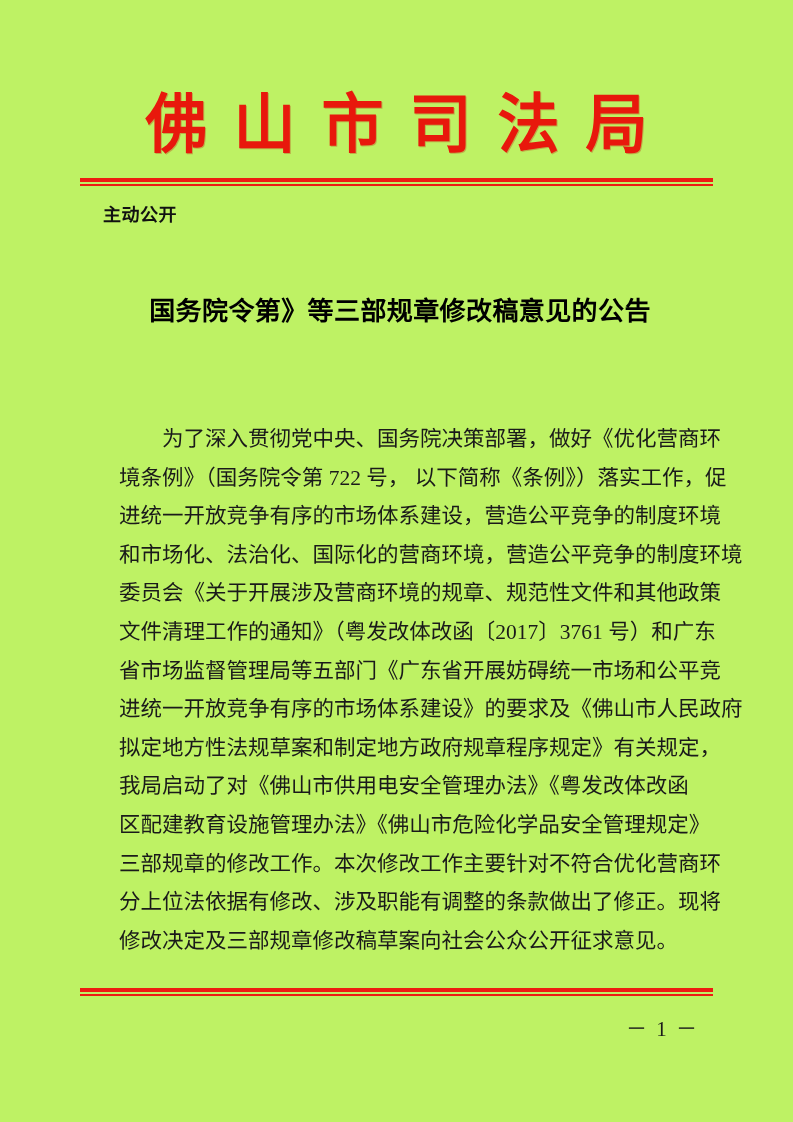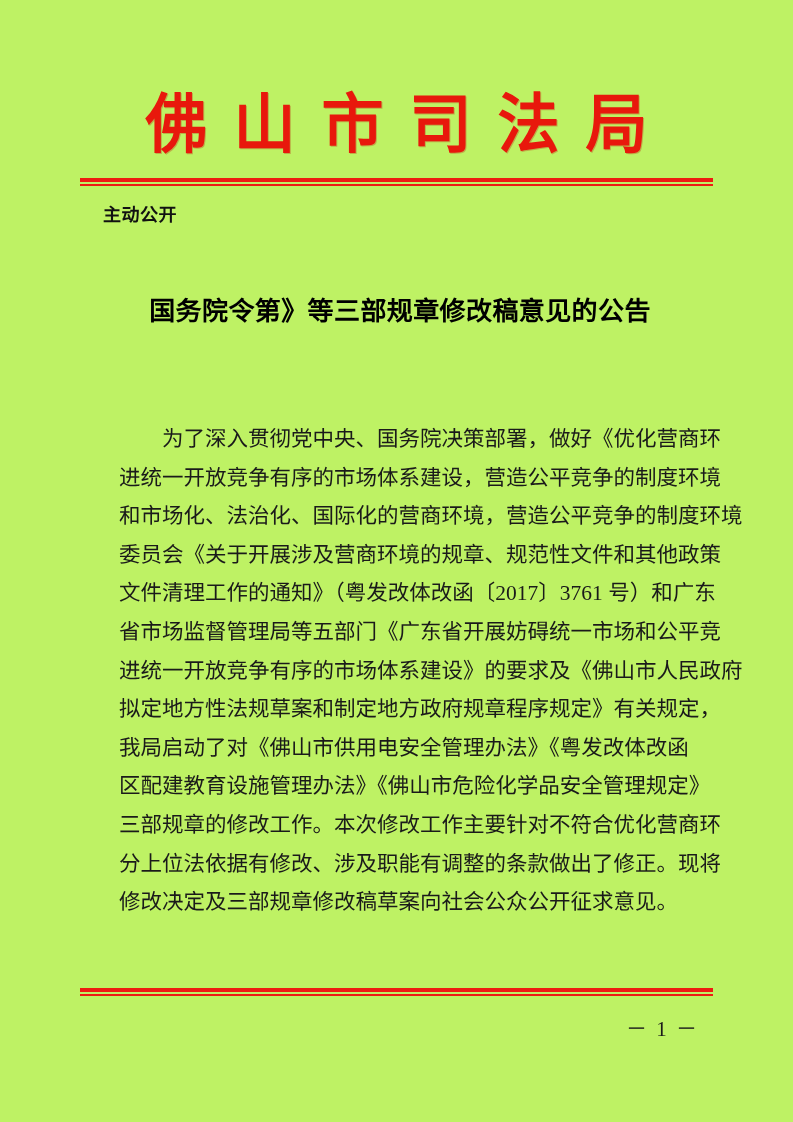--- a/index.html
+++ b/index.html
@@ -152,20 +152,21 @@
   </div>
 
   <div class="disclosure">主动公开</div>
 
   <div class="doc-title">
     <span class="tline">国务院令第》等三部规章修改稿意见的公告</span>
   </div>
 
   <div class="body-text">
     <span class="pline">　　为了深入贯彻党中央、国务院决策部署，做好《优化营商环</span>
+    <span class="pline">境条例》（国务院令第 722 号， 以下简称《条例》）落实工作，促</span>
     <span class="pline">进统一开放竞争有序的市场体系建设，营造公平竞争的制度环境</span>
     <span class="pline">和市场化、法治化、国际化的营商环境，营造公平竞争的制度环境</span>
     <span class="pline">委员会《关于开展涉及营商环境的规章、规范性文件和其他政策</span>
     <span class="pline">文件清理工作的通知》（粤发改体改函〔2017〕3761 号）和广东</span>
     <span class="pline">省市场监督管理局等五部门《广东省开展妨碍统一市场和公平竞</span>
     <span class="pline">进统一开放竞争有序的市场体系建设》的要求及《佛山市人民政府</span>
     <span class="pline">拟定地方性法规草案和制定地方政府规章程序规定》有关规定，</span>
     <span class="pline">我局启动了对《佛山市供用电安全管理办法》《粤发改体改函</span>
     <span class="pline">区配建教育设施管理办法》《佛山市危险化学品安全管理规定》</span>
     <span class="pline">三部规章的修改工作。本次修改工作主要针对不符合优化营商环</span>

